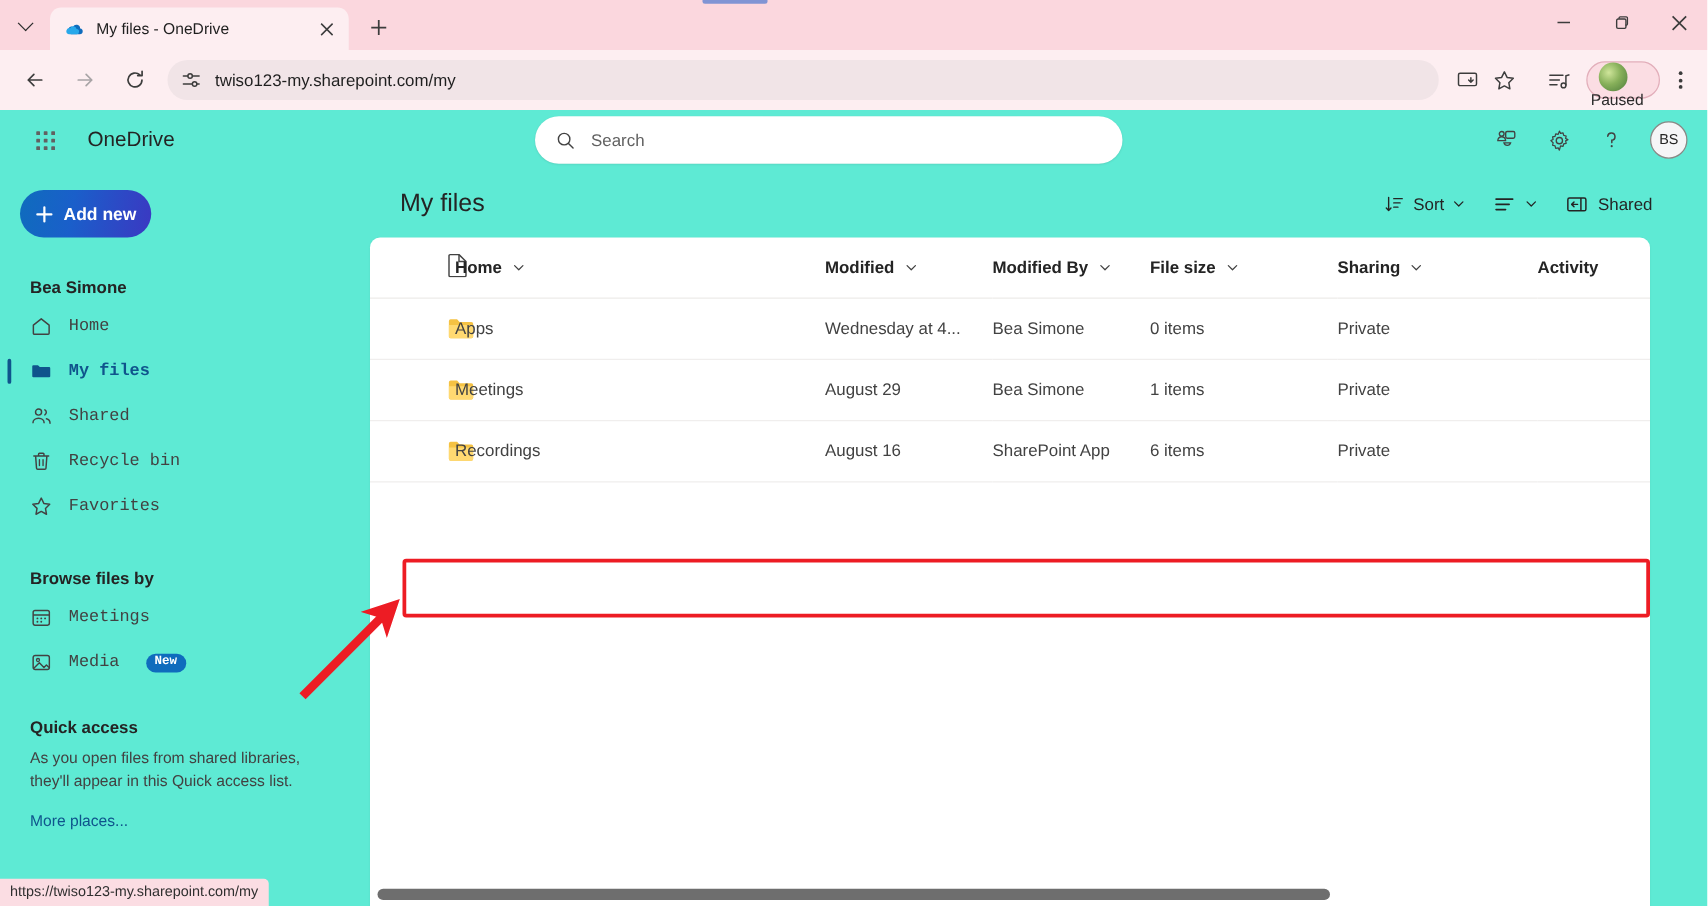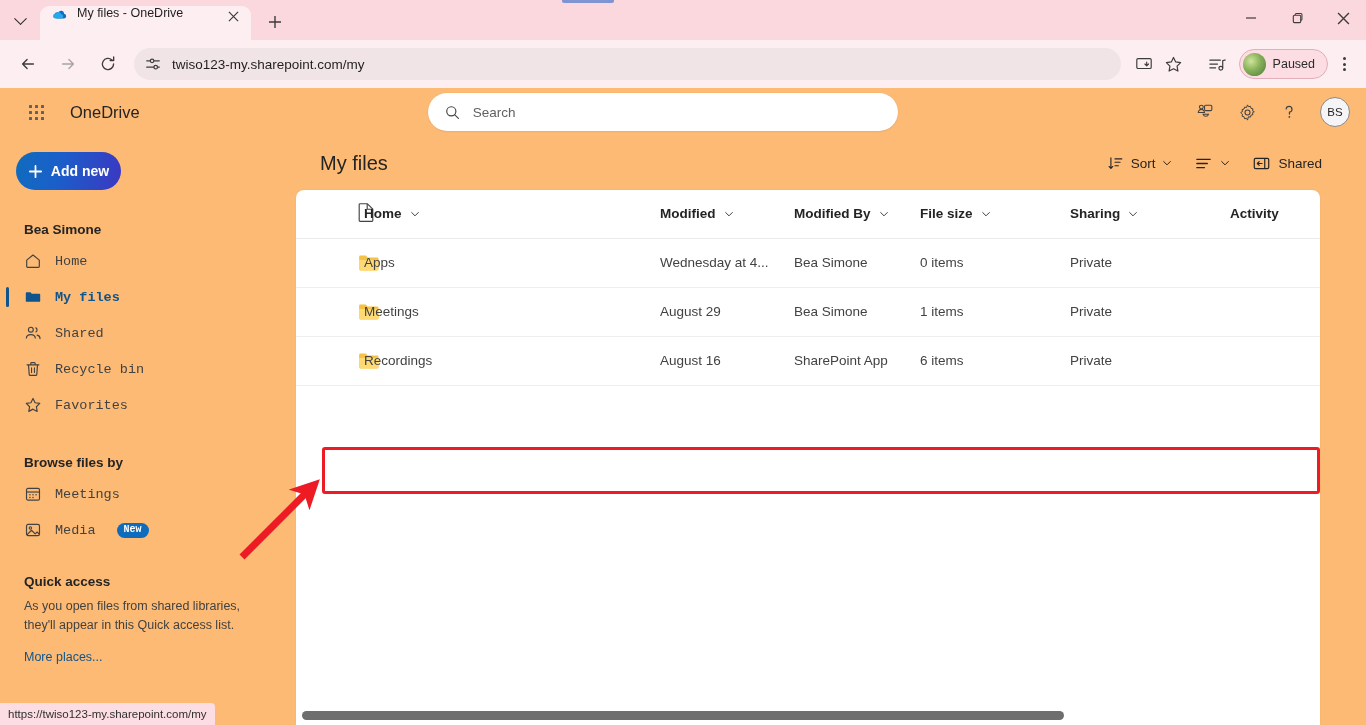--- a/index.html
+++ b/index.html
@@ -23,22 +23,22 @@
   .tab-list-btn {
     width: 28px; height: 28px; margin: 0 6px 5px 6px;
     display: flex; align-items: center; justify-content: center;
     border-radius: 4px;
   }
   .chev-down {
     width: 9px; height: 9px; border-right: 1.6px solid #2b2b2b;
     border-bottom: 1.6px solid #2b2b2b; transform: rotate(45deg) translate(-2px,-2px);
   }
   .tab {
-    height: 34px; width: 211px; background: #fdeef1;
-    border-radius: 9px 9px 0 0; display: flex; 
+    height: 34px; width: 239px; background: #fdeef1;
+    border-radius: 9px 9px 0 0; display: flex; align-items: center;
     padding: 0 8px 0 12px; position: relative;
   }
   .tab-favicon { width: 16px; height: 16px; margin-right: 9px; flex: 0 0 16px; }
   .tab-title {
     font-size: 12.5px; color: #1f1f1f; flex: 1 1 auto;
     white-space: nowrap; overflow: hidden; text-overflow: ellipsis;
   }
   .tab-close {
     width: 20px; height: 20px; display: flex; align-items: center;
     justify-content: center; border-radius: 50%; flex: 0 0 20px;
@@ -73,37 +73,37 @@
     font-size: 13.5px; color: #1f1f1f; white-space: nowrap;
     overflow: hidden; text-overflow: ellipsis;
   }
   .tb-icon {
     width: 30px; height: 30px; display: flex;
     align-items: center; justify-content: center; flex: 0 0 30px;
   }
   .profile-pill {
     height: 30px; border: 1px solid #e2aeba; border-radius: 15px;
     display: flex; align-items: center; padding: 0 12px 0 3px;
-    margin: 0 2px 0 6px; background: #fbdde3;
+    margin: 0 2px 0 6px; background: #fbdde3; flex-direction: column;
   }
   .avatar-img {
     width: 23px; height: 23px; border-radius: 50%;
     background: radial-gradient(circle at 35% 35%, #cfe59a 0%, #87b05a 45%, #4b7a3a 100%);
     margin-right: 7px; flex: 0 0 23px;
   }
   .profile-label { font-size: 12.5px; color: #2b2b2b; }
   .kebab {
     width: 28px; height: 28px; display: flex; flex-direction: column;
     align-items: center; justify-content: center; gap: 2.5px; flex: 0 0 28px;
   }
   .kebab span { width: 3px; height: 3px; border-radius: 50%; background: #3c3c3c; }
 
   
   #app {
-    width: 1366px; height: 637px; background: #fdba74;
+    width: 1366px; height: 637px; background: #5eead4;
     position: relative; overflow: hidden;
   }
   .od-header {
     height: 48px; display: flex; align-items: center; padding: 0 16px;
   }
   .waffle {
     width: 40px; height: 40px; display: flex; align-items: center;
     justify-content: center; border-radius: 4px; flex: 0 0 40px;
   }
   .waffle-grid {

